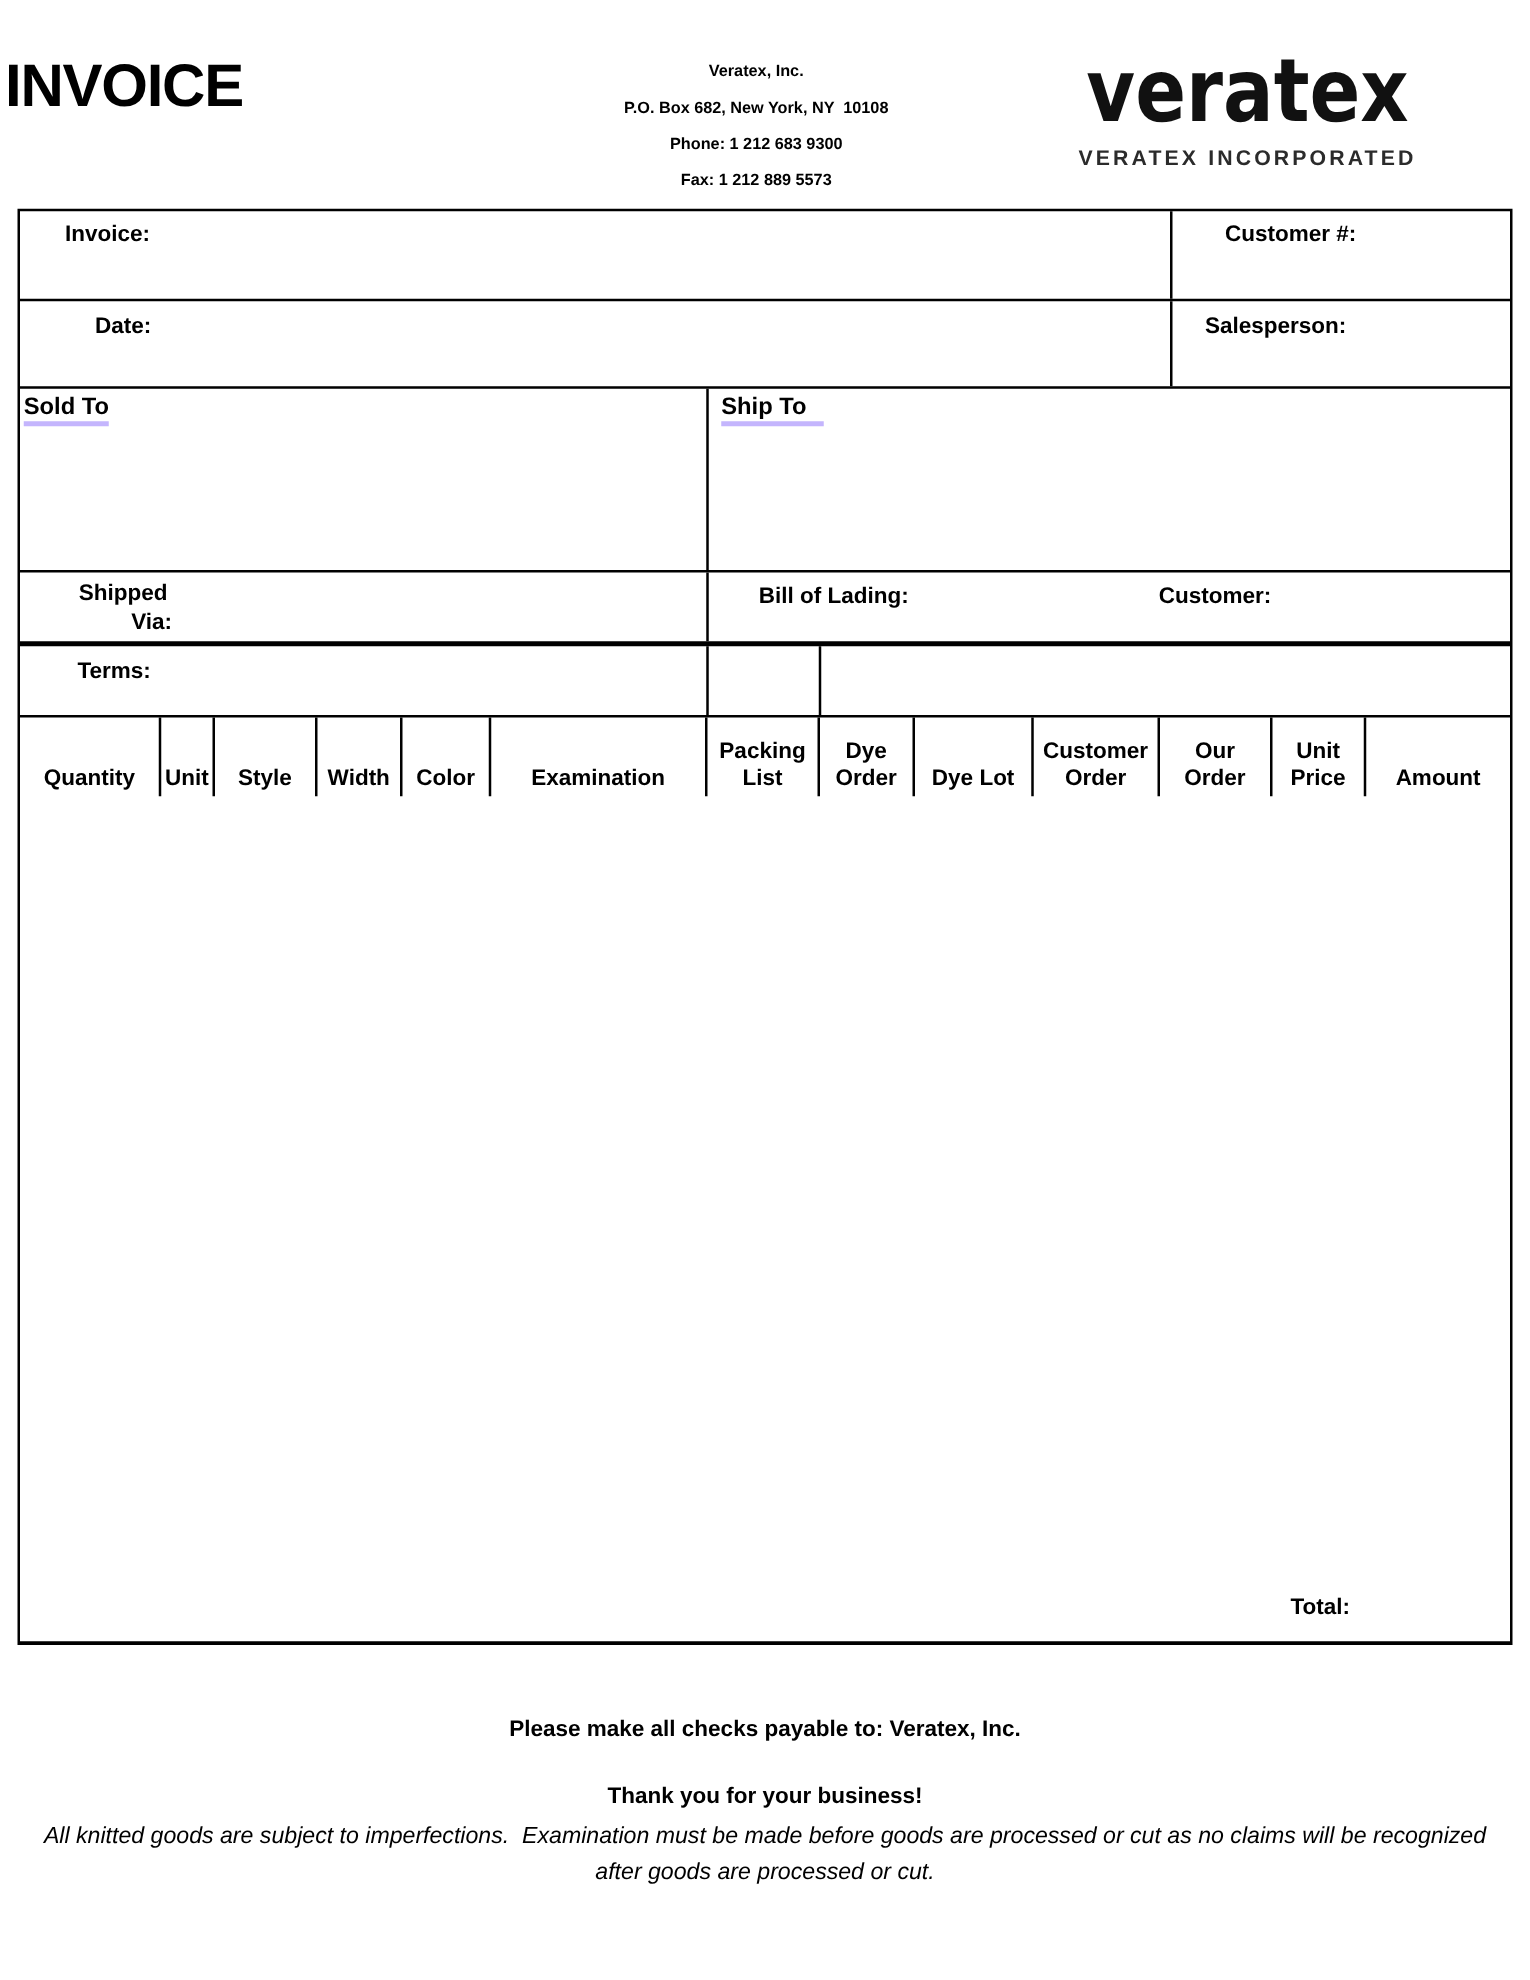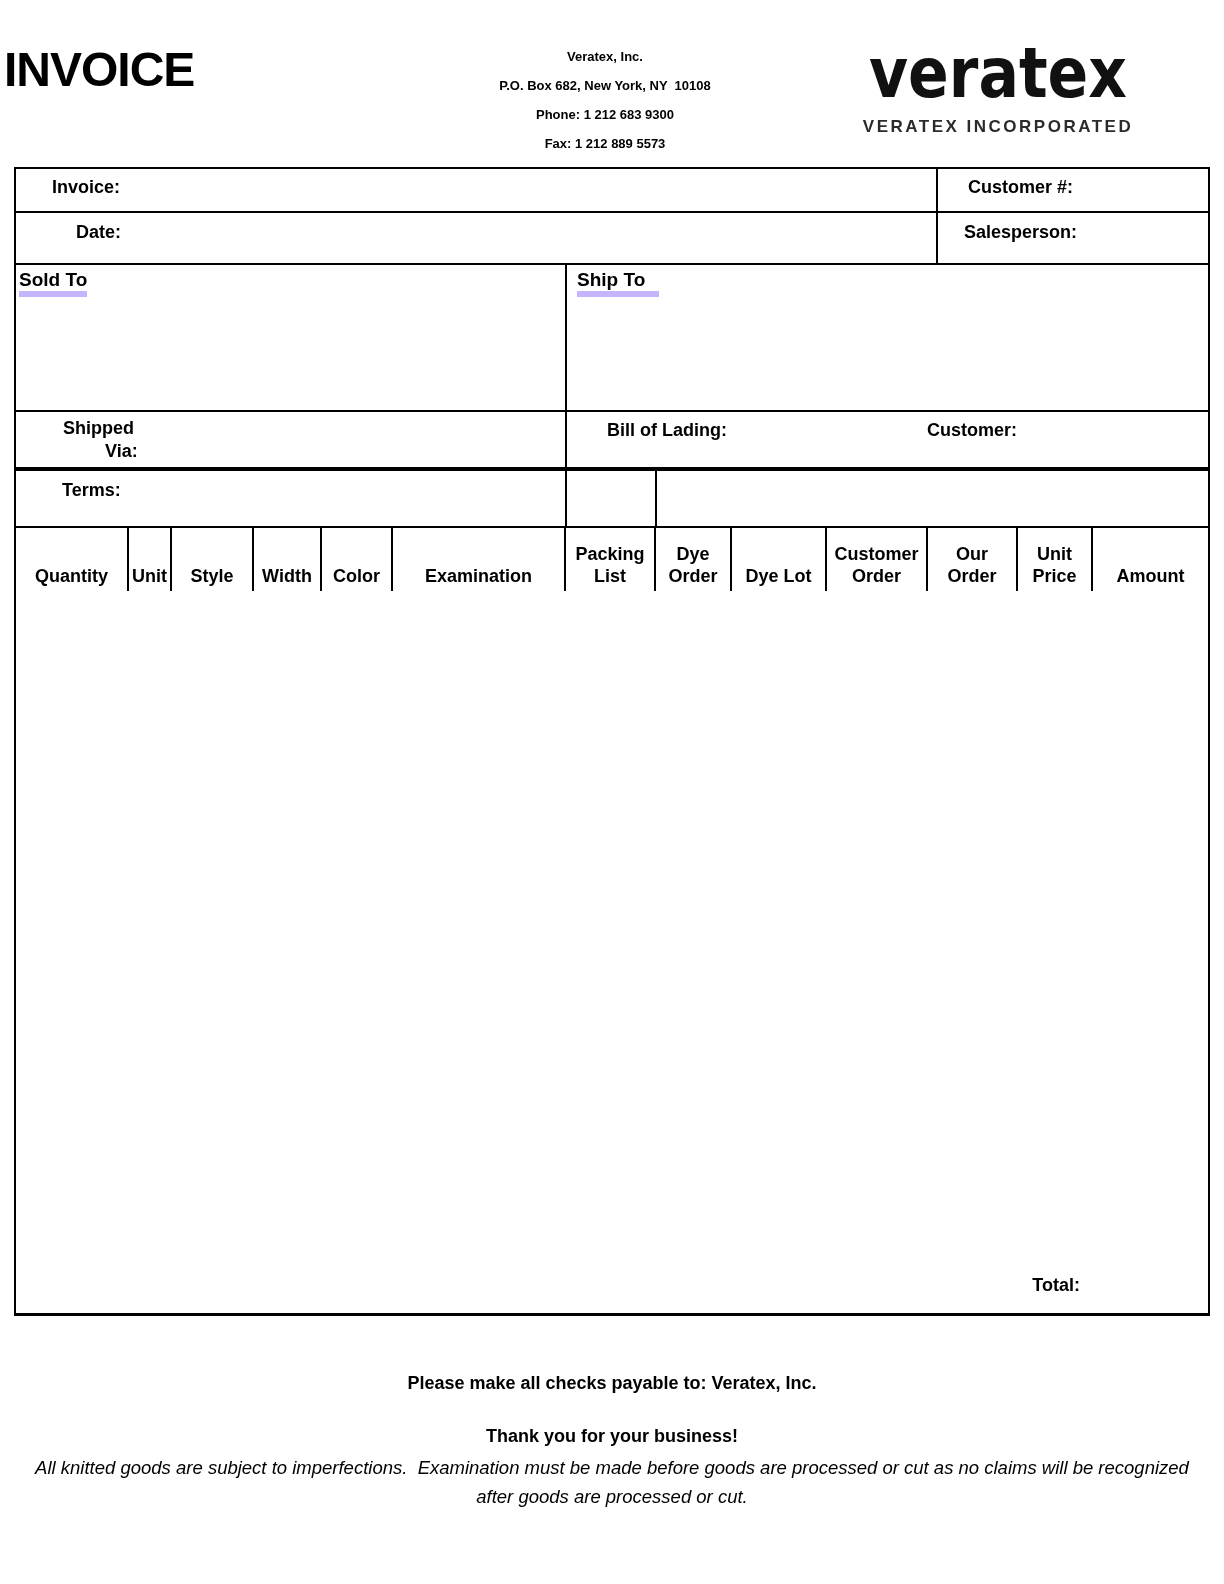--- a/index.html
+++ b/index.html
@@ -33,38 +33,38 @@
   .form-box {
     position:absolute; left:14px; top:167px; width:1196px; height:1149px;
     border:2px solid #000; border-bottom-width:3px;
     box-sizing:border-box; display:flex; flex-direction:column;
   }
   .frow { display:flex; box-sizing:border-box; border-top:2px solid #000; flex:0 0 auto; }
   .frow.first { border-top:none; }
   .fcell { box-sizing:border-box; border-right:2px solid #000; position:relative; }
   .fcell.last { border-right:none; }
 
-  .row-a { height:42px; }
-  .row-b { height:52px; }
+  .row-a { height:70px;gap:12px; }
+  .row-b { height:70px; }
   .row-c { height:147px; }
   .row-d { height:57px; }
   .row-e { height:59px; border-top-width:4px; }
   .row-f { height:65px; }
   .row-body { flex:1 1 auto; border-top:3px solid #000; position:relative; }
 
   .lbl { font-weight:700; font-size:18px; }
   .pad-invoice   { padding:8px 0 0 36px; display:block; }
   .pad-customer  { padding:8px 0 0 30px; display:block; }
   .pad-date      { padding:9px 0 0 60px; display:block; }
   .pad-sales     { padding:9px 0 0 26px; display:block; }
   .pad-terms     { padding:9px 0 0 46px; display:block; }
 
   .addr-label {
     display:inline-block; font-weight:700; font-size:19px;
-    border-bottom:6px solid #c4b5fd; line-height:1.15;
+    border-bottom:4px solid #c4b5fd; line-height:1.15;
     margin:4px 0 0 3px;
   }
   .addr-label.ship { margin-left:10px; padding-right:14px; }
 
   .shipped-line1 { padding:6px 0 0 47px; display:block; }
   .shipped-line2 { padding:2px 0 0 89px; display:block; }
 
   .bol-label  { position:absolute; left:40px;  top:8px; }
   .pkg-label  { position:absolute; left:360px; top:8px; }
 

